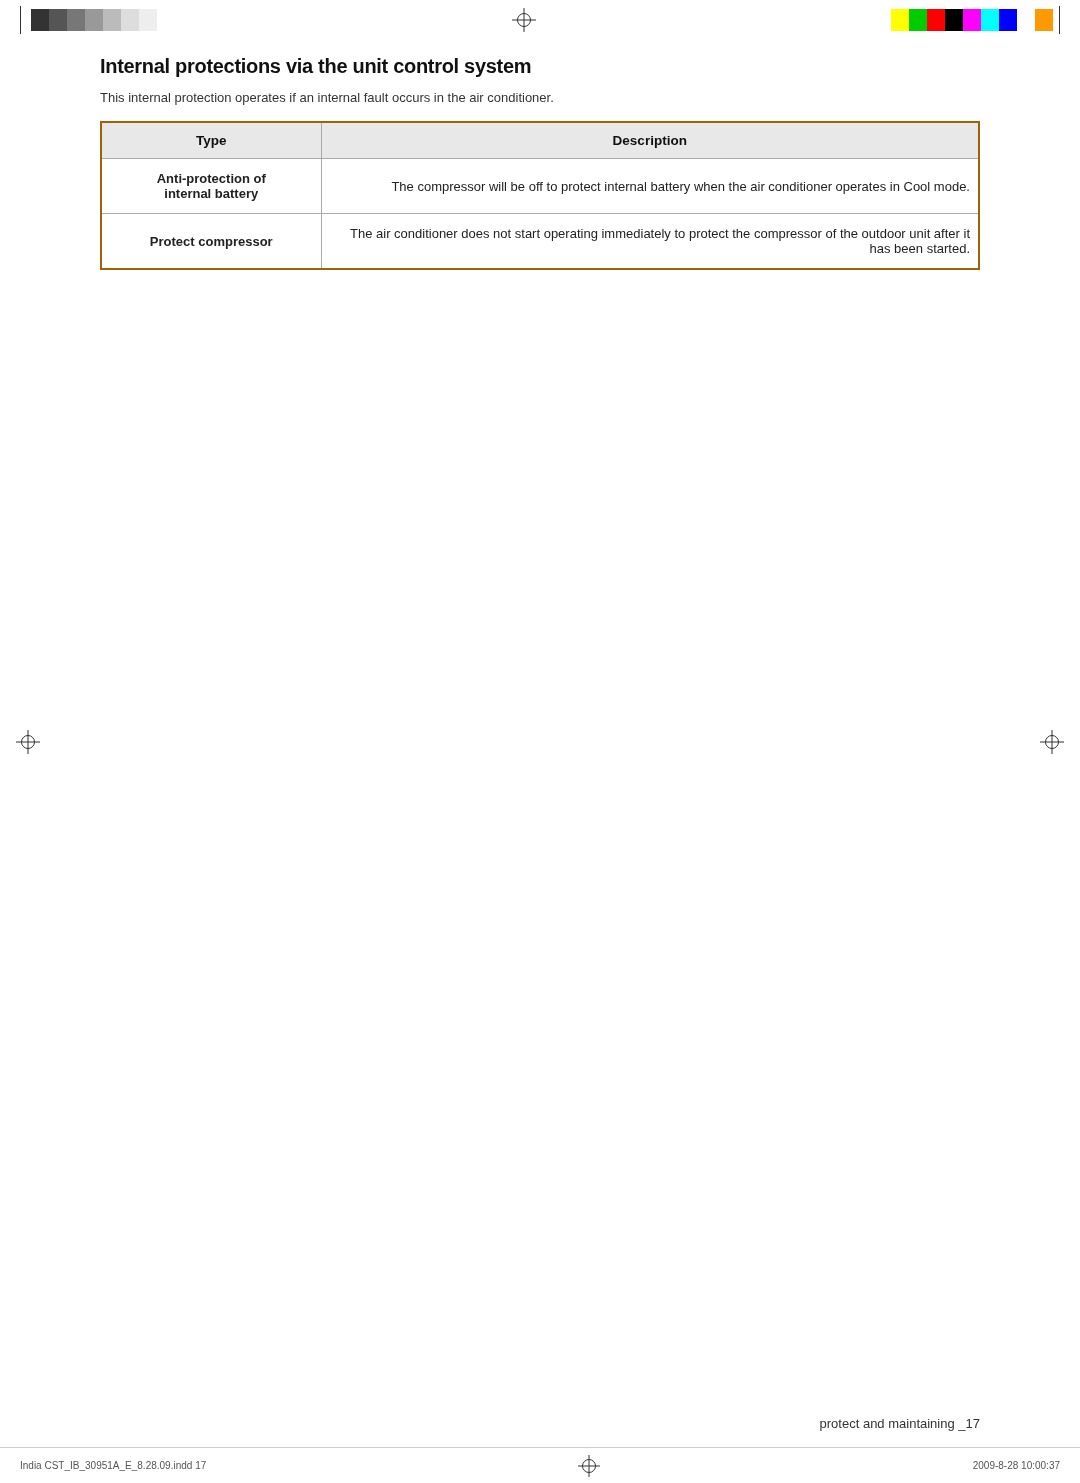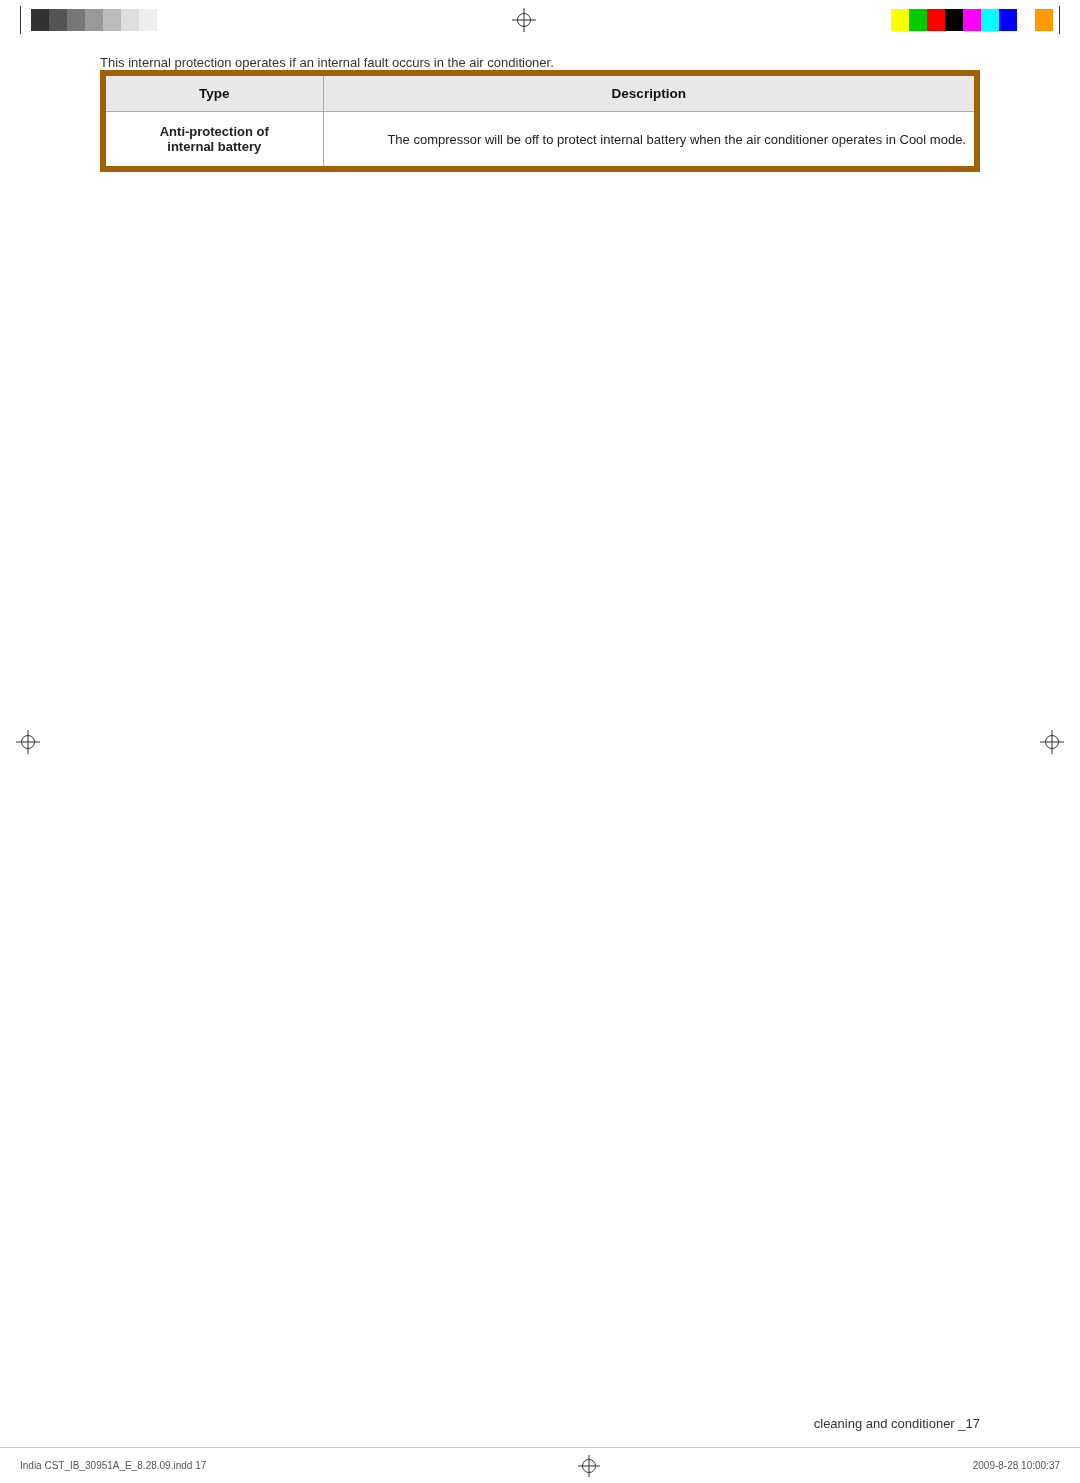--- a/index.html
+++ b/index.html
@@ -176,27 +176,28 @@
       font-size: 20px;
       font-weight: bold;
       color: #111;
       margin-bottom: 12px;
       letter-spacing: -0.3px;
     }
 
     .intro-text {
       font-size: 13px;
       color: #333;
+      margin-bottom: 16px;
     }
 
     
     .protection-table {
       width: 100%;
       border-collapse: collapse;
-      border: 6px solid #a16207;
+      border: 2px solid #a16207;
     }
 
     .protection-table thead tr th {
       background: #e8e8e8;
       border: 1px solid #aaa;
       padding: 10px 14px;
       font-size: 13.5px;
       font-weight: bold;
       text-align: center;
       color: #111;
@@ -274,39 +275,44 @@
   </div>
 </div>
 
 <div class="right-mark">
   <div class="crosshair" style="width:24px;height:24px;">
     <div class="crosshair-circle"></div>
   </div>
 </div>
 
 <div class="main-content">
+  <h1 class="page-title">Internal protections via the unit control system</h1>
   <p class="intro-text">This internal protection operates if an internal fault occurs in the air conditioner.</p>
 
   <table class="protection-table">
     <thead>
       <tr>
         <th class="type-cell">Type</th>
         <th class="desc-cell">Description</th>
       </tr>
     </thead>
     <tbody id="table-body">
     <tr>
           <td class="type-cell">Anti-protection of<br>internal battery</td>
           <td class="desc-cell">The compressor will be off to protect internal battery when the air conditioner operates in Cool mode.</td>
         </tr>
+        <tr>
+          <td class="type-cell">Protect compressor</td>
+          <td class="desc-cell">The air conditioner does not start operating immediately to protect the compressor of the outdoor unit after it has been started.</td>
+        </tr>
       </tbody>
   </table>
 </div>
 
-<div class="page-footer">cleaning and conditioner _17</div>
+<div class="page-footer">protect and maintaining _17</div>
 
 <div class="bottom-bar">
   <span class="bottom-left-text">India CST_IB_30951A_E_8.28.09.indd  17</span>
   <div class="bottom-center-mark">
     <div class="crosshair" style="width:22px;height:22px;">
       <div class="crosshair-circle"></div>
     </div>
   </div>
   <span class="bottom-right-text">2009-8-28   10:00:37</span>
 </div>

